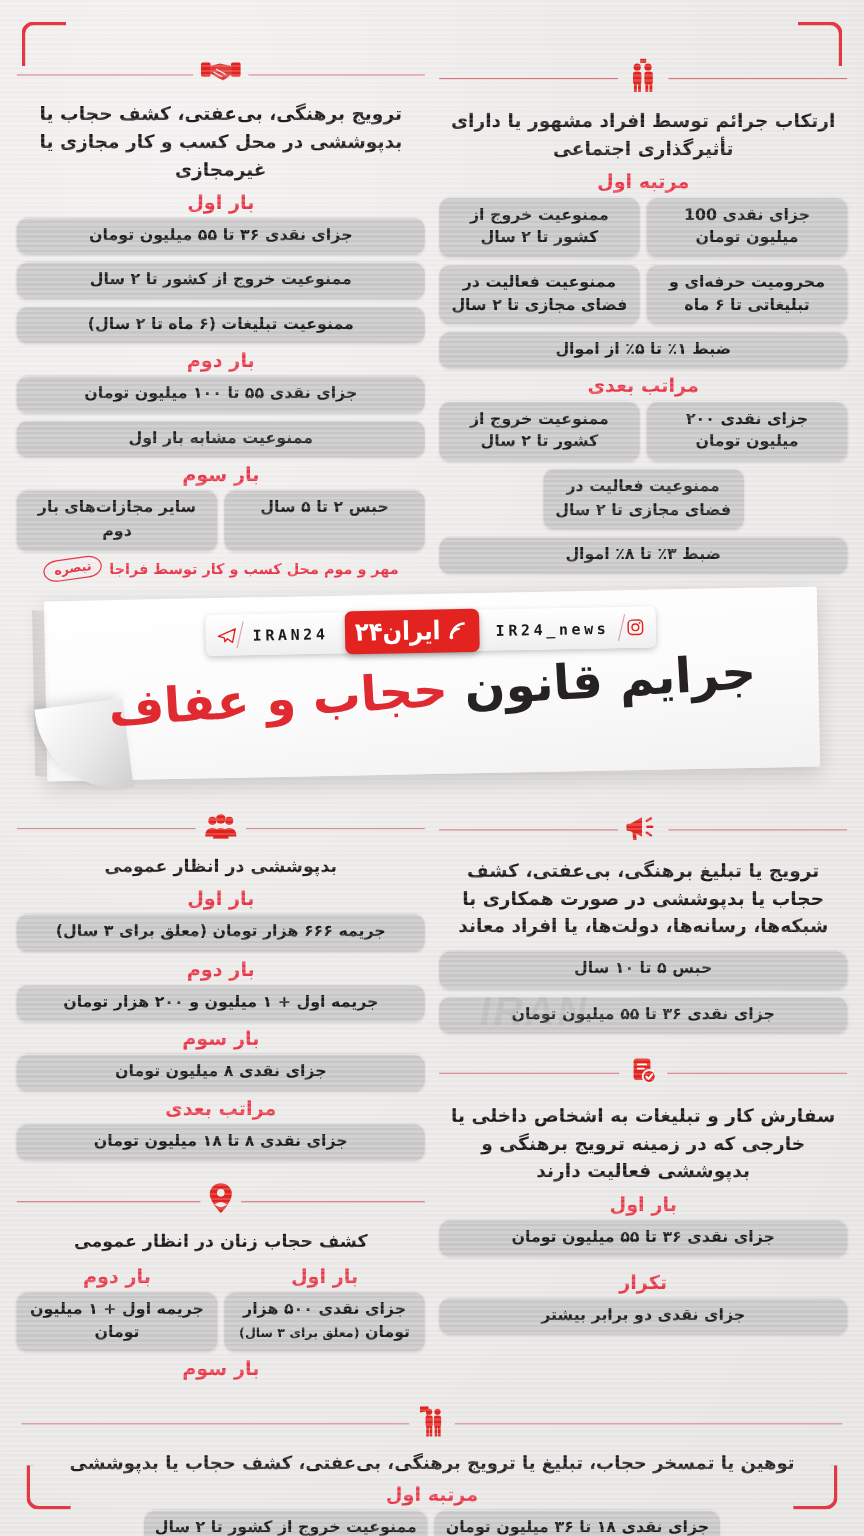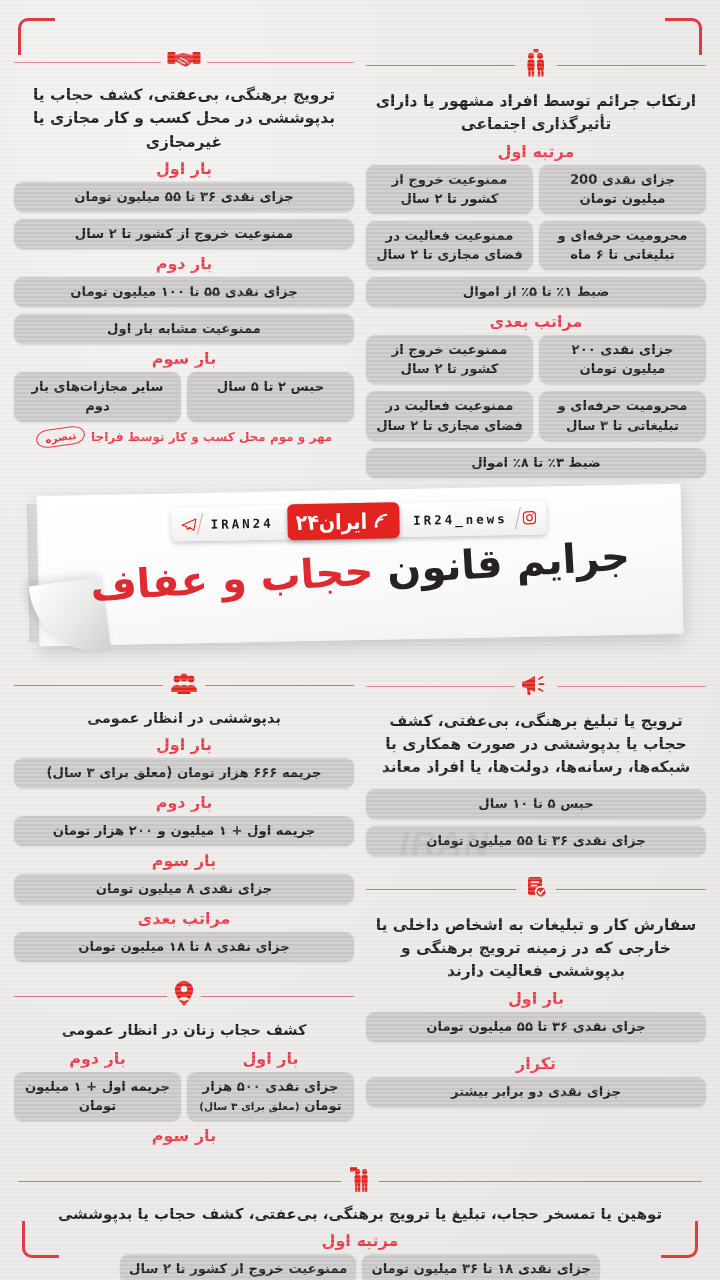--- a/index.html
+++ b/index.html
@@ -152,32 +152,31 @@
             <rect x="16.8" y="22" width="2.4" height="6.5" fill="#e2231f"></rect>
             <rect x="20.2" y="22" width="2.4" height="6.5" fill="#e2231f"></rect>
           </svg>
         </span>
         <span class="rule"></span>
       </div>
       <div class="sec-title">ارتکاب جرائم توسط افراد مشهور یا دارای تأثیرگذاری اجتماعی</div>
 
       <div class="stage">مرتبه اول</div>
       <div class="chips">
-        <div class="chip half">جزای نقدی 200 میلیون تومان</div>
+        <div class="chip half">جزای نقدی 100 میلیون تومان</div>
         <div class="chip half">ممنوعیت خروج از کشور تا ۲ سال</div>
         <div class="chip half">محرومیت حرفه‌ای و تبلیغاتی تا ۶ ماه</div>
         <div class="chip half">ممنوعیت فعالیت در فضای مجازی تا ۲ سال</div>
         <div class="chip full">ضبط ۱٪ تا ۵٪ از اموال</div>
       </div>
 
       <div class="stage">مراتب بعدی</div>
       <div class="chips">
         <div class="chip half">جزای نقدی ۲۰۰ میلیون تومان</div>
         <div class="chip half">ممنوعیت خروج از کشور تا ۲ سال</div>
-        <div class="chip half">محرومیت حرفه‌ای و تبلیغاتی تا ۳ سال</div>
         <div class="chip half">ممنوعیت فعالیت در فضای مجازی تا ۲ سال</div>
         <div class="chip full">ضبط ۳٪ تا ۸٪ اموال</div>
       </div>
     </div>
 
     <div class="col">
       <div class="sec-head">
         <span class="rule"></span>
         <span class="sec-icon">
           <svg width="34" height="24" viewBox="0 0 34 24">
@@ -188,20 +187,21 @@
           </svg>
         </span>
         <span class="rule"></span>
       </div>
       <div class="sec-title">ترویج برهنگی، بی‌عفتی، کشف حجاب یا بدپوششی در محل کسب و کار مجازی یا غیرمجازی</div>
 
       <div class="stage">بار اول</div>
       <div class="chips">
         <div class="chip full">جزای نقدی ۳۶ تا ۵۵ میلیون تومان</div>
         <div class="chip full">ممنوعیت خروج از کشور تا ۲ سال</div>
+        <div class="chip full">ممنوعیت تبلیغات (۶ ماه تا ۲ سال)</div>
       </div>
 
       <div class="stage">بار دوم</div>
       <div class="chips">
         <div class="chip full">جزای نقدی ۵۵ تا ۱۰۰ میلیون تومان</div>
         <div class="chip full">ممنوعیت مشابه بار اول</div>
       </div>
 
       <div class="stage">بار سوم</div>
       <div class="chips">

